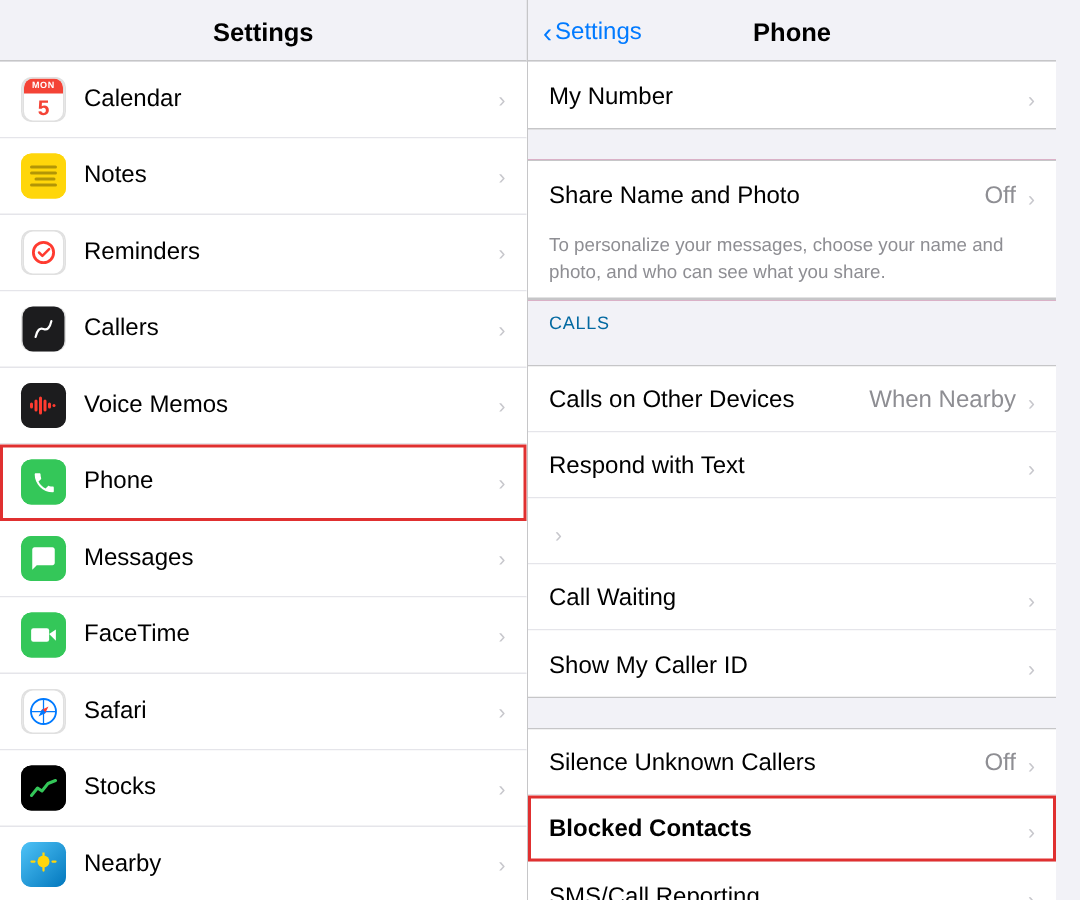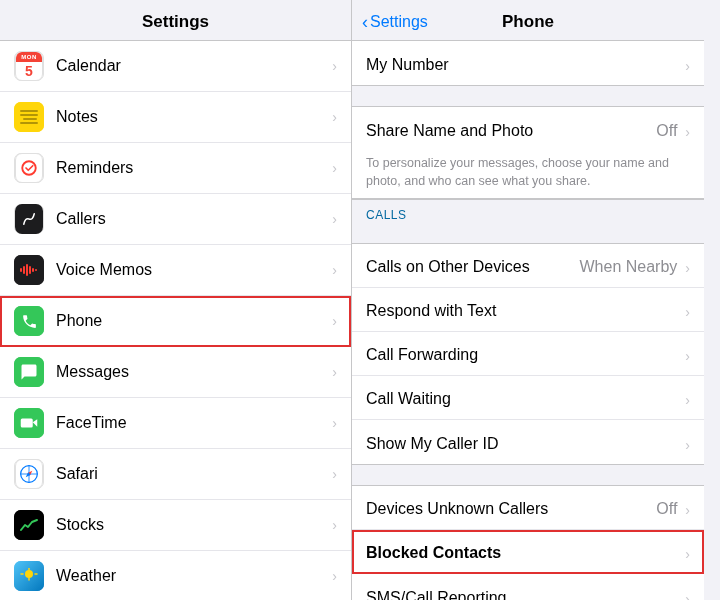--- a/index.html
+++ b/index.html
@@ -349,21 +349,21 @@
       <div style="width:30px;height:30px;border-radius:7px;background:linear-gradient(135deg,#4fc3f7,#0277bd);display:flex;align-items:center;justify-content:center;">
       <svg width="20" height="16" viewBox="0 0 20 16" fill="none">
         <circle cx="10" cy="6" r="4" fill="#ffd60a"></circle>
         <line x1="10" y1="0" x2="10" y2="2" stroke="#ffd60a" stroke-width="1.5" stroke-linecap="round"></line>
         <line x1="10" y1="10" x2="10" y2="12" stroke="#ffd60a" stroke-width="1.5" stroke-linecap="round"></line>
         <line x1="4" y1="6" x2="2" y2="6" stroke="#ffd60a" stroke-width="1.5" stroke-linecap="round"></line>
         <line x1="16" y1="6" x2="18" y2="6" stroke="#ffd60a" stroke-width="1.5" stroke-linecap="round"></line>
       </svg>
     </div>
     </div>
-    <span class="item-label">Weather</span>
+    <span class="item-label">Nearby</span>
     <span class="chevron-right">›</span>
   </div>
       </div>
   </div>
 
   <div class="right-panel">
     <div class="right-header">
       <div class="back-btn">
         <span class="back-chevron">‹</span>
         <span>Settings</span>
@@ -392,39 +392,38 @@
     <span class="right-item-label">Calls on Other Devices</span>
     <span class="right-item-value">When Nearby</span>
     <span class="chevron-right">›</span>
   </div>
           <div class="right-item">
     <span class="right-item-label">Respond with Text</span>
 
     <span class="chevron-right">›</span>
   </div>
           <div class="right-item">
-    <span class="right-item-label">Call Forwarding</span>
 
     <span class="chevron-right">›</span>
   </div>
           <div class="right-item">
     <span class="right-item-label">Call Waiting</span>
 
     <span class="chevron-right">›</span>
   </div>
           <div class="right-item" style="border-bottom: none;">
     <span class="right-item-label">Show My Caller ID</span>
 
     <span class="chevron-right">›</span>
   </div>
         </div>
         <div class="spacer-section"></div>
         <div class="right-section" style="margin-top: 0px;">
           <div class="right-item">
-    <span class="right-item-label">Devices Unknown Callers</span>
+    <span class="right-item-label">Silence Unknown Callers</span>
     <span class="right-item-value">Off</span>
     <span class="chevron-right">›</span>
   </div>
           <div class="right-item highlighted">
     <span class="right-item-label bold">Blocked Contacts</span>
 
     <span class="chevron-right">›</span>
   </div>
           <div class="right-item" style="border-bottom: none;">
     <span class="right-item-label">SMS/Call Reporting</span>

